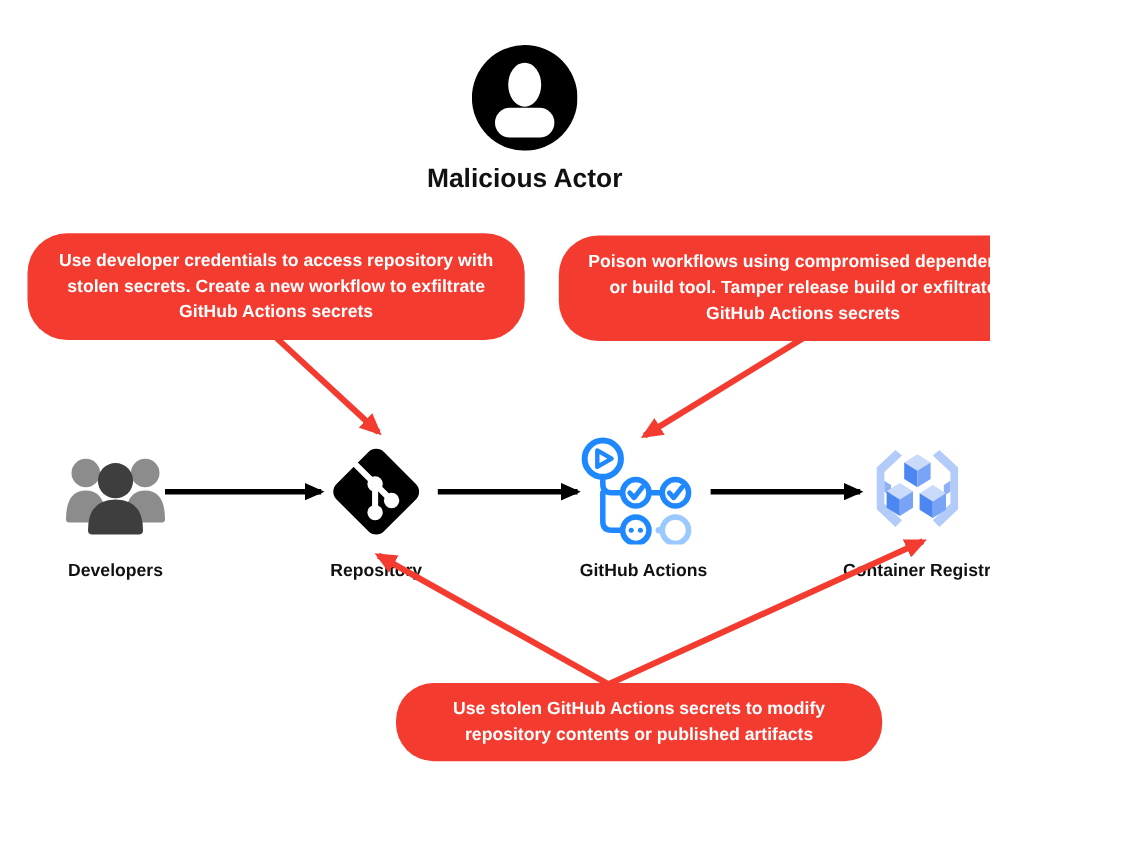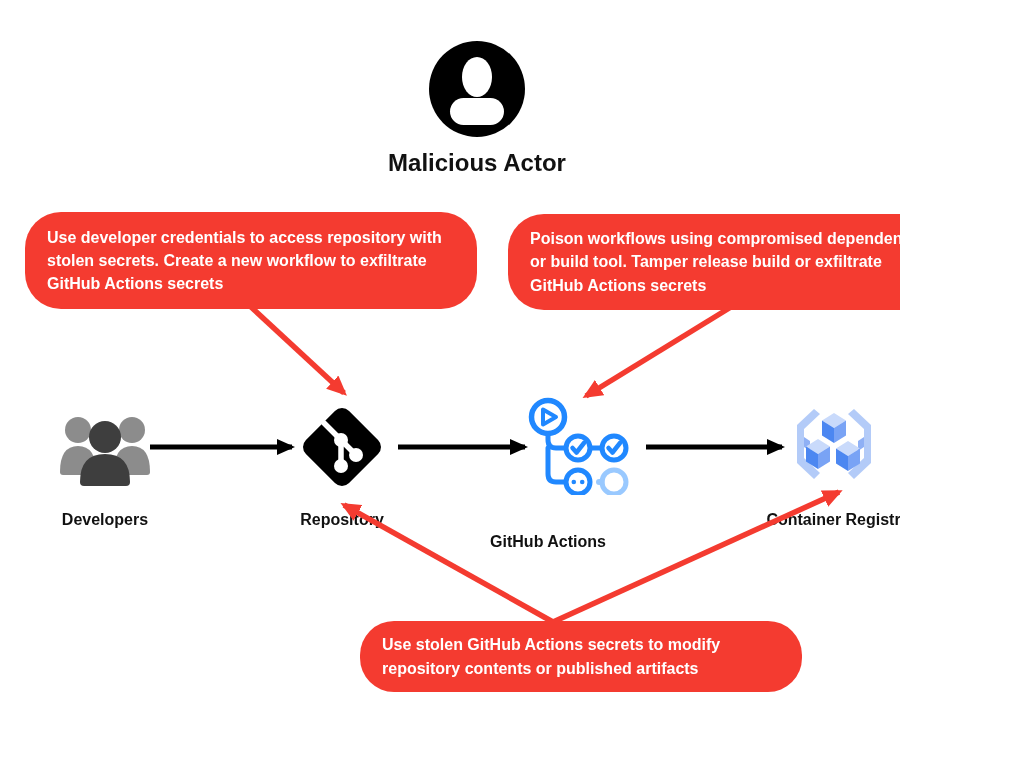--- a/index.html
+++ b/index.html
@@ -11,34 +11,34 @@
   
   #actor-icon{left:429px;top:41px;width:96px;height:96px;}
   #actor-label{
     left:477px;top:149px;transform:translateX(-50%);
     font-size:24px;font-weight:700;color:#111111;white-space:nowrap;
   }
   
   .callout{
     background:#f43b30;border-radius:36px;color:#ffffff;
     display:flex;align-items:center;justify-content:center;
-    font-size:16px;font-weight:700;line-height:1.45;
+    font-size:16px;font-weight:700;line-height:1.45;text-align:center;
     box-sizing:border-box;padding:2px 22px;z-index:4;
   }
   #callout-left{left:25px;top:212px;width:452px;height:97px;}
   #callout-right{left:508px;top:214px;width:444px;height:96px;}
   #callout-bottom{left:360px;top:621px;width:442px;height:71px;border-radius:34px;}
   
   .node-label{
     top:511px;transform:translateX(-50%);
     font-size:16px;font-weight:700;color:#111111;white-space:nowrap;z-index:2;
   }
   #label-developers{left:105px;}
   #label-repository{left:342px;}
-  #label-actions{left:548px;margin-top:22px;}
+  #label-actions{left:585px;}
   #label-registry{left:838px;}
   #icon-developers{left:52px;top:410px;width:106px;height:78px;}
   #icon-git{left:297px;top:402px;width:90px;height:90px;}
   #icon-actions{left:528px;top:393px;width:112px;height:102px;}
   #icon-registry{left:787px;top:401px;width:94px;height:91px;}
   
   #arrow-overlay{left:0;top:0;width:1024px;height:768px;pointer-events:none;z-index:3;}
 </style>
 </head>
 <body>

